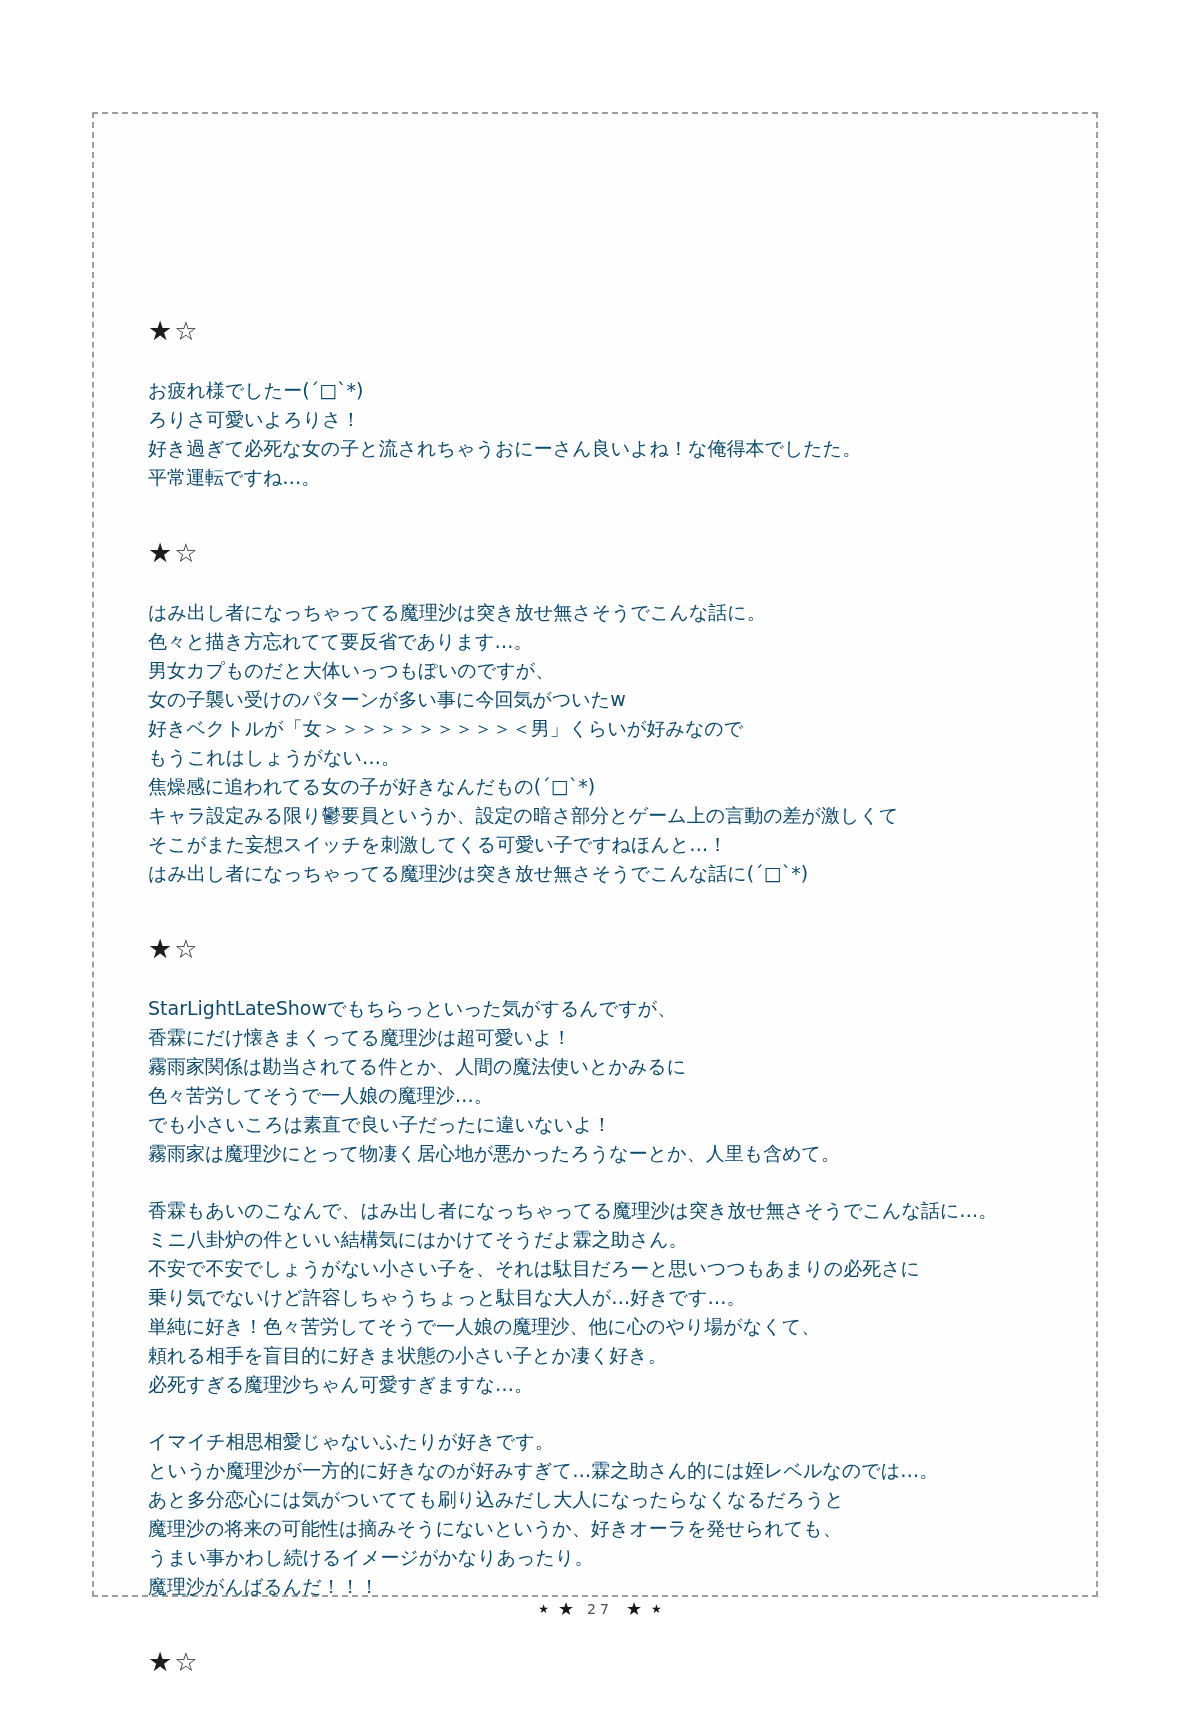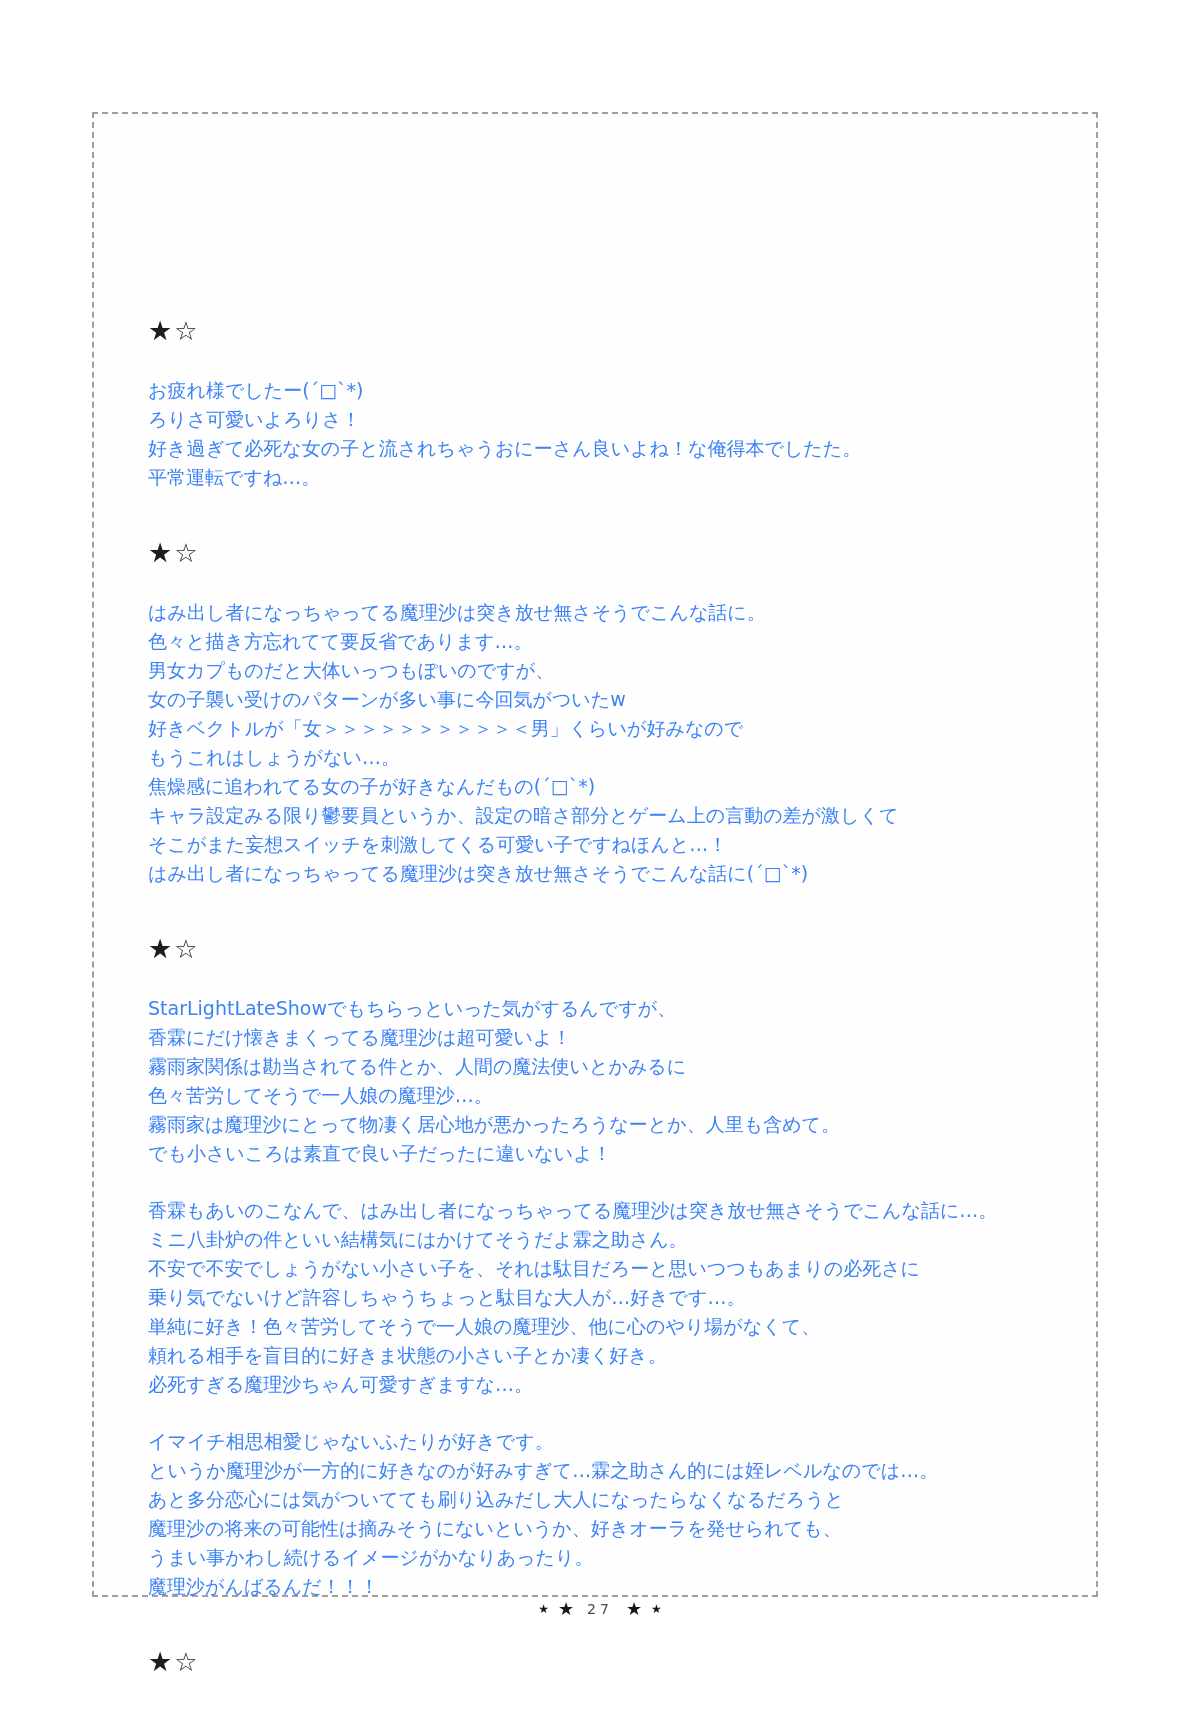--- a/index.html
+++ b/index.html
@@ -50,21 +50,21 @@
   .para {
     margin: 0 0 28px 0;
   }
   .para + .para {
     margin-top: 28px;
   }
   .line {
     font-size: 19px;
     line-height: 29px;
     white-space: nowrap;
-    color: #3b82f6;
+    color: #0c4a6e;
   }
   .footer {
     position: absolute;
     left: 0;
     top: 1600px;
     width: 1200px;
     display: flex;
     justify-content: center;
     align-items: center;
     gap: 9px;
@@ -107,22 +107,22 @@
         <div class="line">キャラ設定みる限り鬱要員というか、設定の暗さ部分とゲーム上の言動の差が激しくて</div>
         <div class="line">そこがまた妄想スイッチを刺激してくる可愛い子ですねほんと…！</div>
         <div class="line">はみ出し者になっちゃってる魔理沙は突き放せ無さそうでこんな話に(´□`*)</div>
       </div>
       <div class="marker"><span class="star-filled">★</span><span class="star-open">☆</span></div>
       <div class="para">
         <div class="line">StarLightLateShowでもちらっといった気がするんですが、</div>
         <div class="line">香霖にだけ懐きまくってる魔理沙は超可愛いよ！</div>
         <div class="line">霧雨家関係は勘当されてる件とか、人間の魔法使いとかみるに</div>
         <div class="line">色々苦労してそうで一人娘の魔理沙…。</div>
+        <div class="line">でも小さいころは素直で良い子だったに違いないよ！</div>
         <div class="line">霧雨家は魔理沙にとって物凄く居心地が悪かったろうなーとか、人里も含めて。</div>
-        <div class="line">でも小さいころは素直で良い子だったに違いないよ！</div>
       </div>
       <div class="para">
         <div class="line">香霖もあいのこなんで、はみ出し者になっちゃってる魔理沙は突き放せ無さそうでこんな話に…。</div>
         <div class="line">ミニ八卦炉の件といい結構気にはかけてそうだよ霖之助さん。</div>
         <div class="line">不安で不安でしょうがない小さい子を、それは駄目だろーと思いつつもあまりの必死さに</div>
         <div class="line">乗り気でないけど許容しちゃうちょっと駄目な大人が…好きです…。</div>
         <div class="line">単純に好き！色々苦労してそうで一人娘の魔理沙、他に心のやり場がなくて、</div>
         <div class="line">頼れる相手を盲目的に好きま状態の小さい子とか凄く好き。</div>
         <div class="line">必死すぎる魔理沙ちゃん可愛すぎますな…。</div>
       </div>

